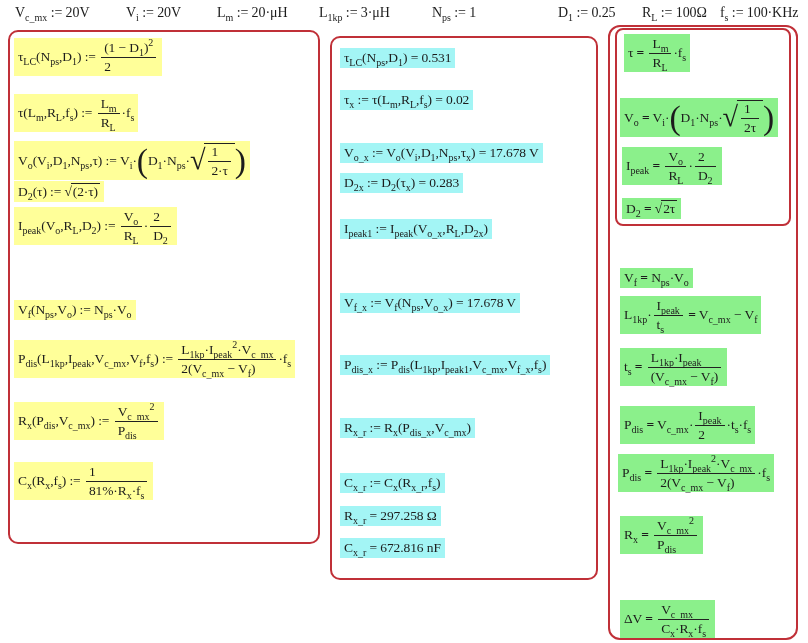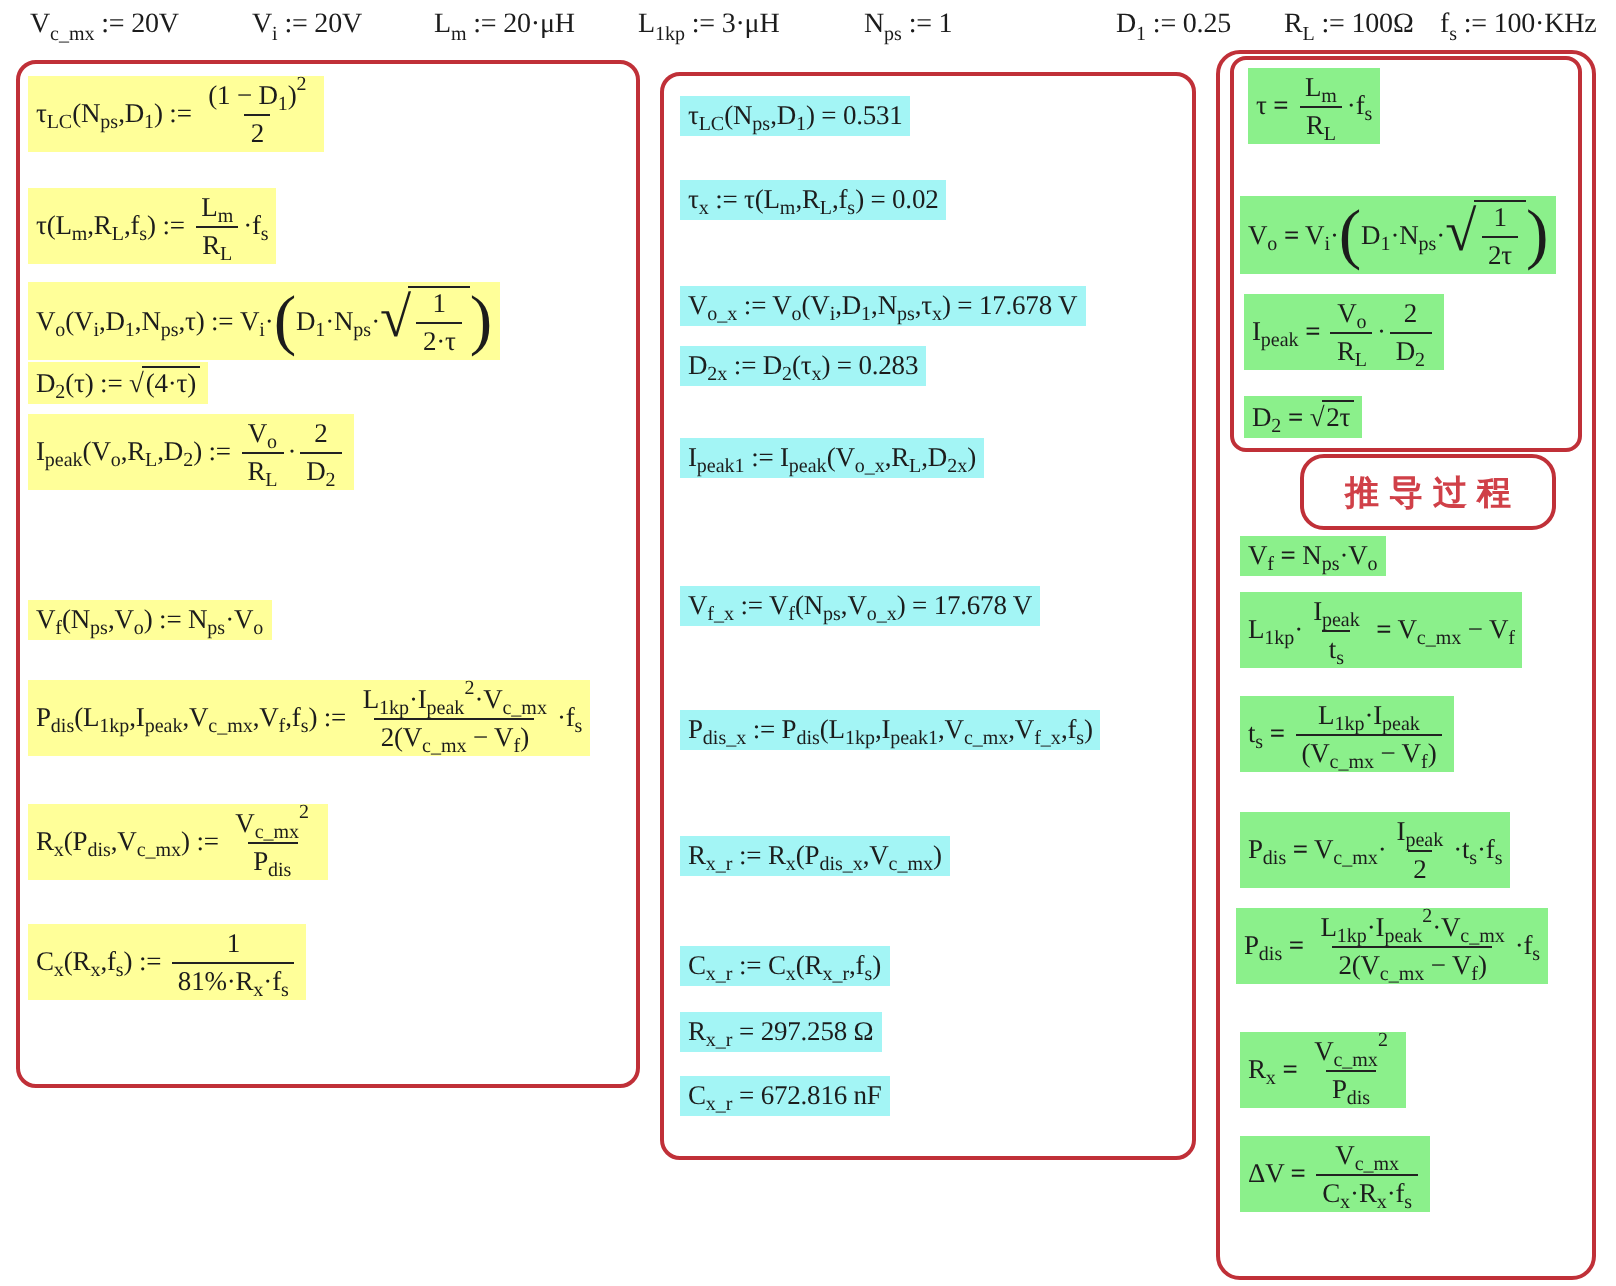--- a/index.html
+++ b/index.html
@@ -24,53 +24,50 @@
     position:absolute;display:inline-flex;align-items:center;white-space:pre;
     font-size:13.5px;line-height:1.15;padding:2px 4px;letter-spacing:-0.1px;
   }
   .formula.param{font-size:14px;padding:1px 2px;}
   .hl-none{background:transparent;}
   .hl-yellow{background:var(--highlight-yellow,#ffff99);}
   .hl-cyan{background:var(--highlight-cyan,#a3f5f5);}
   .hl-green{background:var(--highlight-green,#8bf08b);}
   .formula sub{font-size:10px;transform:translateY(5px);letter-spacing:0;}
   .formula sup{font-size:10px;transform:translateY(-5px);letter-spacing:0;}
-  .frac{display:inline-flex;flex-direction:column;align-items:center;margin:0 2px;vertical-align:middle;}
+  .frac{display:inline-flex;flex-direction:column;margin:0 2px;vertical-align:middle;}
   .fn{display:inline-flex;align-items:center;padding:0 3px 1px;white-space:pre;}
   .fd{display:inline-flex;align-items:center;border-top:1px solid #222;padding:1px 3px 0;white-space:pre;}
   .sqrt{display:inline-flex;align-items:center;}
   .rad{display:flex;align-items:center;line-height:0.85;margin-right:-1px;}
   .radb{display:inline-flex;align-items:center;border-top:1px solid #222;padding:0 2px;white-space:pre;}
   .bp{display:inline-flex;align-items:center;}
   .par{line-height:0.8;font-weight:400;}
   .bpb{display:inline-flex;align-items:center;white-space:pre;}
 </style>
 </head>
 <body>
 
 <div id="page">
   <div id="left-box" class="box"></div>
   <div id="mid-box" class="box"></div>
   <div id="right-outer-box" class="box"></div>
   <div id="right-inner-box" class="box"></div>
-  <div id="derivation-label-box" class="box">
-    <span>推导过程</span>
-  </div>
 <div class="formula hl-none param" style="left: 13px; top: 4px;"><span>V</span><sub>c_mx</sub><span> := 20V</span></div>
     <div class="formula hl-none param" style="left: 124px; top: 4px;"><span>V</span><sub>i</sub><span> := 20V</span></div>
     <div class="formula hl-none param" style="left: 215px; top: 4px;"><span>L</span><sub>m</sub><span> := 20·μH</span></div>
     <div class="formula hl-none param" style="left: 317px; top: 4px;"><span>L</span><sub>1kp</sub><span> := 3·μH</span></div>
     <div class="formula hl-none param" style="left: 430px; top: 4px;"><span>N</span><sub>ps</sub><span> := 1</span></div>
     <div class="formula hl-none param" style="left: 556px; top: 4px;"><span>D</span><sub>1</sub><span> := 0.25</span></div>
     <div class="formula hl-none param" style="left: 640px; top: 4px;"><span>R</span><sub>L</sub><span> := 100Ω</span></div>
     <div class="formula hl-none param" style="left: 718px; top: 4px;"><span>f</span><sub>s</sub><span> := 100·KHz</span></div>
     <div class="formula hl-yellow" style="left: 14px; top: 38px;"><span>τ</span><sub>LC</sub><span>(N</span><sub>ps</sub><span>,D</span><sub>1</sub><span>) := </span><span class="frac"><span class="fn"><span>(1 − D</span><sub>1</sub><span>)</span><sup>2</sup></span><span class="fd"><span>2</span></span></span></div>
     <div class="formula hl-yellow" style="left: 14px; top: 94px;"><span>τ(L</span><sub>m</sub><span>,R</span><sub>L</sub><span>,f</span><sub>s</sub><span>) := </span><span class="frac"><span class="fn"><span>L</span><sub>m</sub></span><span class="fd"><span>R</span><sub>L</sub></span></span><span>·f</span><sub>s</sub></div>
     <div class="formula hl-yellow" style="left: 14px; top: 141px;"><span>V</span><sub>o</sub><span>(V</span><sub>i</sub><span>,D</span><sub>1</sub><span>,N</span><sub>ps</sub><span>,τ) := V</span><sub>i</sub><span>·</span><span class="bp"><span class="par" style="font-size: 2.5em;">(</span><span class="bpb"><span>D</span><sub>1</sub><span>·N</span><sub>ps</sub><span>·</span><span class="sqrt"><span class="rad" style="font-size: 2.1em;">√</span><span class="radb"><span class="frac"><span class="fn"><span>1</span></span><span class="fd"><span>2·τ</span></span></span></span></span></span><span class="par" style="font-size: 2.5em;">)</span></span></div>
-    <div class="formula hl-yellow" style="left: 14px; top: 181px;"><span>D</span><sub>2</sub><span>(τ) := </span><span class="sqrt"><span class="rad">√</span><span class="radb"><span>(4·τ)</span></span></span></div>
+    <div class="formula hl-yellow" style="left: 14px; top: 181px;"><span>D</span><sub>2</sub><span>(τ) := </span><span class="sqrt"><span class="rad">√</span><span class="radb"><span>(2·τ)</span></span></span></div>
     <div class="formula hl-yellow" style="left: 14px; top: 207px;"><span>I</span><sub>peak</sub><span>(V</span><sub>o</sub><span>,R</span><sub>L</sub><span>,D</span><sub>2</sub><span>) := </span><span class="frac"><span class="fn"><span>V</span><sub>o</sub></span><span class="fd"><span>R</span><sub>L</sub></span></span><span>·</span><span class="frac"><span class="fn"><span>2</span></span><span class="fd"><span>D</span><sub>2</sub></span></span></div>
     <div class="formula hl-yellow" style="left: 14px; top: 300px;"><span>V</span><sub>f</sub><span>(N</span><sub>ps</sub><span>,V</span><sub>o</sub><span>) := N</span><sub>ps</sub><span>·V</span><sub>o</sub></div>
     <div class="formula hl-yellow" style="left: 14px; top: 340px;"><span>P</span><sub>dis</sub><span>(L</span><sub>1kp</sub><span>,I</span><sub>peak</sub><span>,V</span><sub>c_mx</sub><span>,V</span><sub>f</sub><span>,f</span><sub>s</sub><span>) := </span><span class="frac"><span class="fn"><span>L</span><sub>1kp</sub><span>·I</span><sub>peak</sub><sup>2</sup><span>·V</span><sub>c_mx</sub></span><span class="fd"><span>2(V</span><sub>c_mx</sub><span> − V</span><sub>f</sub><span>)</span></span></span><span>·f</span><sub>s</sub></div>
     <div class="formula hl-yellow" style="left: 14px; top: 402px;"><span>R</span><sub>x</sub><span>(P</span><sub>dis</sub><span>,V</span><sub>c_mx</sub><span>) := </span><span class="frac"><span class="fn"><span>V</span><sub>c_mx</sub><sup>2</sup></span><span class="fd"><span>P</span><sub>dis</sub></span></span></div>
     <div class="formula hl-yellow" style="left: 14px; top: 462px;"><span>C</span><sub>x</sub><span>(R</span><sub>x</sub><span>,f</span><sub>s</sub><span>) := </span><span class="frac"><span class="fn"><span>1</span></span><span class="fd"><span>81%·R</span><sub>x</sub><span>·f</span><sub>s</sub></span></span></div>
     <div class="formula hl-cyan" style="left: 340px; top: 48px;"><span>τ</span><sub>LC</sub><span>(N</span><sub>ps</sub><span>,D</span><sub>1</sub><span>) = 0.531</span></div>
     <div class="formula hl-cyan" style="left: 340px; top: 90px;"><span>τ</span><sub>x</sub><span> := τ(L</span><sub>m</sub><span>,R</span><sub>L</sub><span>,f</span><sub>s</sub><span>) = 0.02</span></div>
     <div class="formula hl-cyan" style="left: 340px; top: 143px;"><span>V</span><sub>o_x</sub><span> := V</span><sub>o</sub><span>(V</span><sub>i</sub><span>,D</span><sub>1</sub><span>,N</span><sub>ps</sub><span>,τ</span><sub>x</sub><span>) = 17.678 V</span></div>
     <div class="formula hl-cyan" style="left: 340px; top: 173px;"><span>D</span><sub>2x</sub><span> := D</span><sub>2</sub><span>(τ</span><sub>x</sub><span>) = 0.283</span></div>
     <div class="formula hl-cyan" style="left: 340px; top: 219px;"><span>I</span><sub>peak1</sub><span> := I</span><sub>peak</sub><span>(V</span><sub>o_x</sub><span>,R</span><sub>L</sub><span>,D</span><sub>2x</sub><span>)</span></div>
@@ -83,14 +80,14 @@
     <div class="formula hl-green" style="left: 624px; top: 34px;"><span>τ </span><span style="font-weight: 700;">=</span><span> </span><span class="frac"><span class="fn"><span>L</span><sub>m</sub></span><span class="fd"><span>R</span><sub>L</sub></span></span><span>·f</span><sub>s</sub></div>
     <div class="formula hl-green" style="left: 620px; top: 98px;"><span>V</span><sub>o</sub><span> </span><span style="font-weight: 700;">=</span><span> V</span><sub>i</sub><span>·</span><span class="bp"><span class="par" style="font-size: 2.5em;">(</span><span class="bpb"><span>D</span><sub>1</sub><span>·N</span><sub>ps</sub><span>·</span><span class="sqrt"><span class="rad" style="font-size: 2.1em;">√</span><span class="radb"><span class="frac"><span class="fn"><span>1</span></span><span class="fd"><span>2τ</span></span></span></span></span></span><span class="par" style="font-size: 2.5em;">)</span></span></div>
     <div class="formula hl-green" style="left: 622px; top: 147px;"><span>I</span><sub>peak</sub><span> </span><span style="font-weight: 700;">=</span><span> </span><span class="frac"><span class="fn"><span>V</span><sub>o</sub></span><span class="fd"><span>R</span><sub>L</sub></span></span><span>·</span><span class="frac"><span class="fn"><span>2</span></span><span class="fd"><span>D</span><sub>2</sub></span></span></div>
     <div class="formula hl-green" style="left: 622px; top: 198px;"><span>D</span><sub>2</sub><span> </span><span style="font-weight: 700;">=</span><span> </span><span class="sqrt"><span class="rad">√</span><span class="radb"><span>2τ</span></span></span></div>
     <div class="formula hl-green" style="left: 620px; top: 268px;"><span>V</span><sub>f</sub><span> </span><span style="font-weight: 700;">=</span><span> N</span><sub>ps</sub><span>·V</span><sub>o</sub></div>
     <div class="formula hl-green" style="left: 620px; top: 296px;"><span>L</span><sub>1kp</sub><span>·</span><span class="frac"><span class="fn"><span>I</span><sub>peak</sub></span><span class="fd"><span>t</span><sub>s</sub></span></span><span> </span><span style="font-weight: 700;">=</span><span> V</span><sub>c_mx</sub><span> − V</span><sub>f</sub></div>
     <div class="formula hl-green" style="left: 620px; top: 348px;"><span>t</span><sub>s</sub><span> </span><span style="font-weight: 700;">=</span><span> </span><span class="frac"><span class="fn"><span>L</span><sub>1kp</sub><span>·I</span><sub>peak</sub></span><span class="fd"><span>(V</span><sub>c_mx</sub><span> − V</span><sub>f</sub><span>)</span></span></span></div>
     <div class="formula hl-green" style="left: 620px; top: 406px;"><span>P</span><sub>dis</sub><span> </span><span style="font-weight: 700;">=</span><span> V</span><sub>c_mx</sub><span>·</span><span class="frac"><span class="fn"><span>I</span><sub>peak</sub></span><span class="fd"><span>2</span></span></span><span>·t</span><sub>s</sub><span>·f</span><sub>s</sub></div>
     <div class="formula hl-green" style="left: 618px; top: 454px;"><span>P</span><sub>dis</sub><span> </span><span style="font-weight: 700;">=</span><span> </span><span class="frac"><span class="fn"><span>L</span><sub>1kp</sub><span>·I</span><sub>peak</sub><sup>2</sup><span>·V</span><sub>c_mx</sub></span><span class="fd"><span>2(V</span><sub>c_mx</sub><span> − V</span><sub>f</sub><span>)</span></span></span><span>·f</span><sub>s</sub></div>
     <div class="formula hl-green" style="left: 620px; top: 516px;"><span>R</span><sub>x</sub><span> </span><span style="font-weight: 700;">=</span><span> </span><span class="frac"><span class="fn"><span>V</span><sub>c_mx</sub><sup>2</sup></span><span class="fd"><span>P</span><sub>dis</sub></span></span></div>
-    <div class="formula hl-green" style="left: 620px; top: 568px;"><span>ΔV </span><span style="font-weight: 700;">=</span><span> </span><span class="frac"><span class="fn"><span>V</span><sub>c_mx</sub></span><span class="fd"><span>C</span><sub>x</sub><span>·R</span><sub>x</sub><span>·f</span><sub>s</sub></span></span></div>
+    <div class="formula hl-green" style="left: 620px; top: 600px;"><span>ΔV </span><span style="font-weight: 700;">=</span><span> </span><span class="frac"><span class="fn"><span>V</span><sub>c_mx</sub></span><span class="fd"><span>C</span><sub>x</sub><span>·R</span><sub>x</sub><span>·f</span><sub>s</sub></span></span></div>
   </div>
 
 </body></html>

